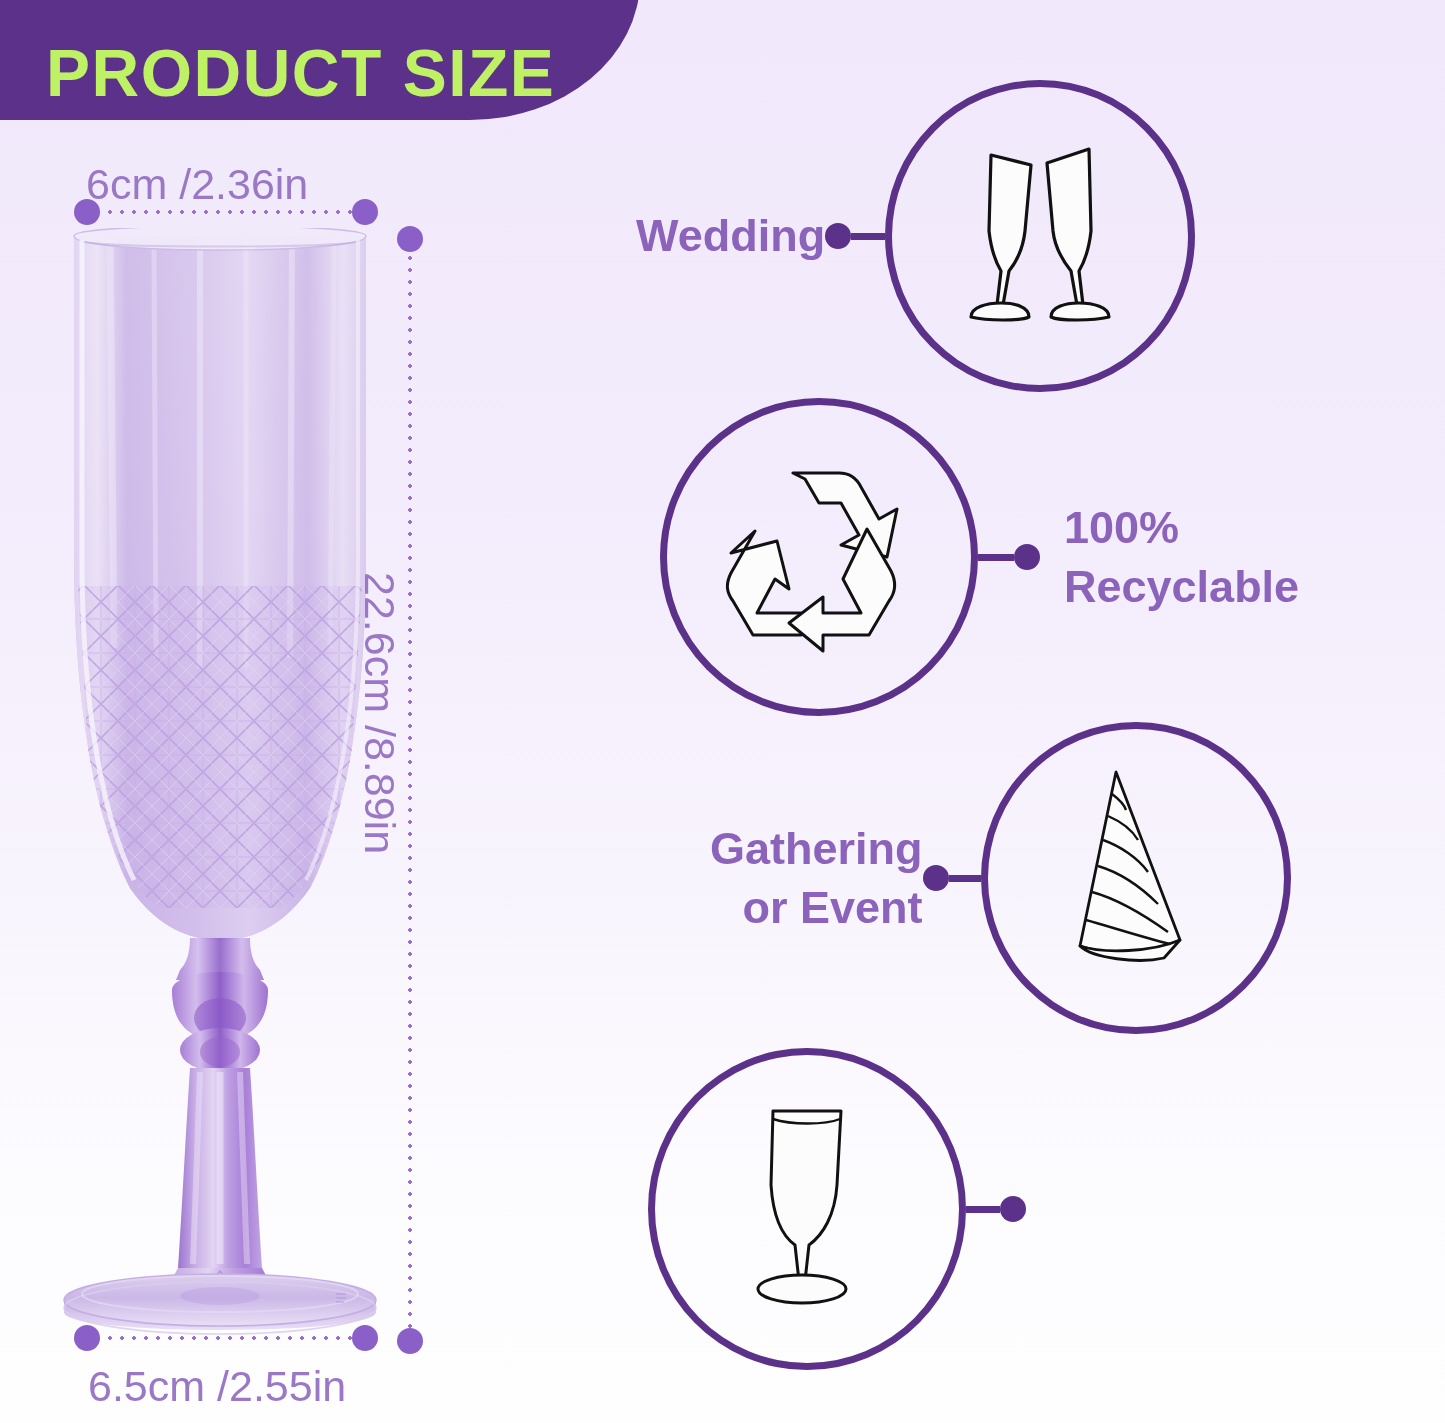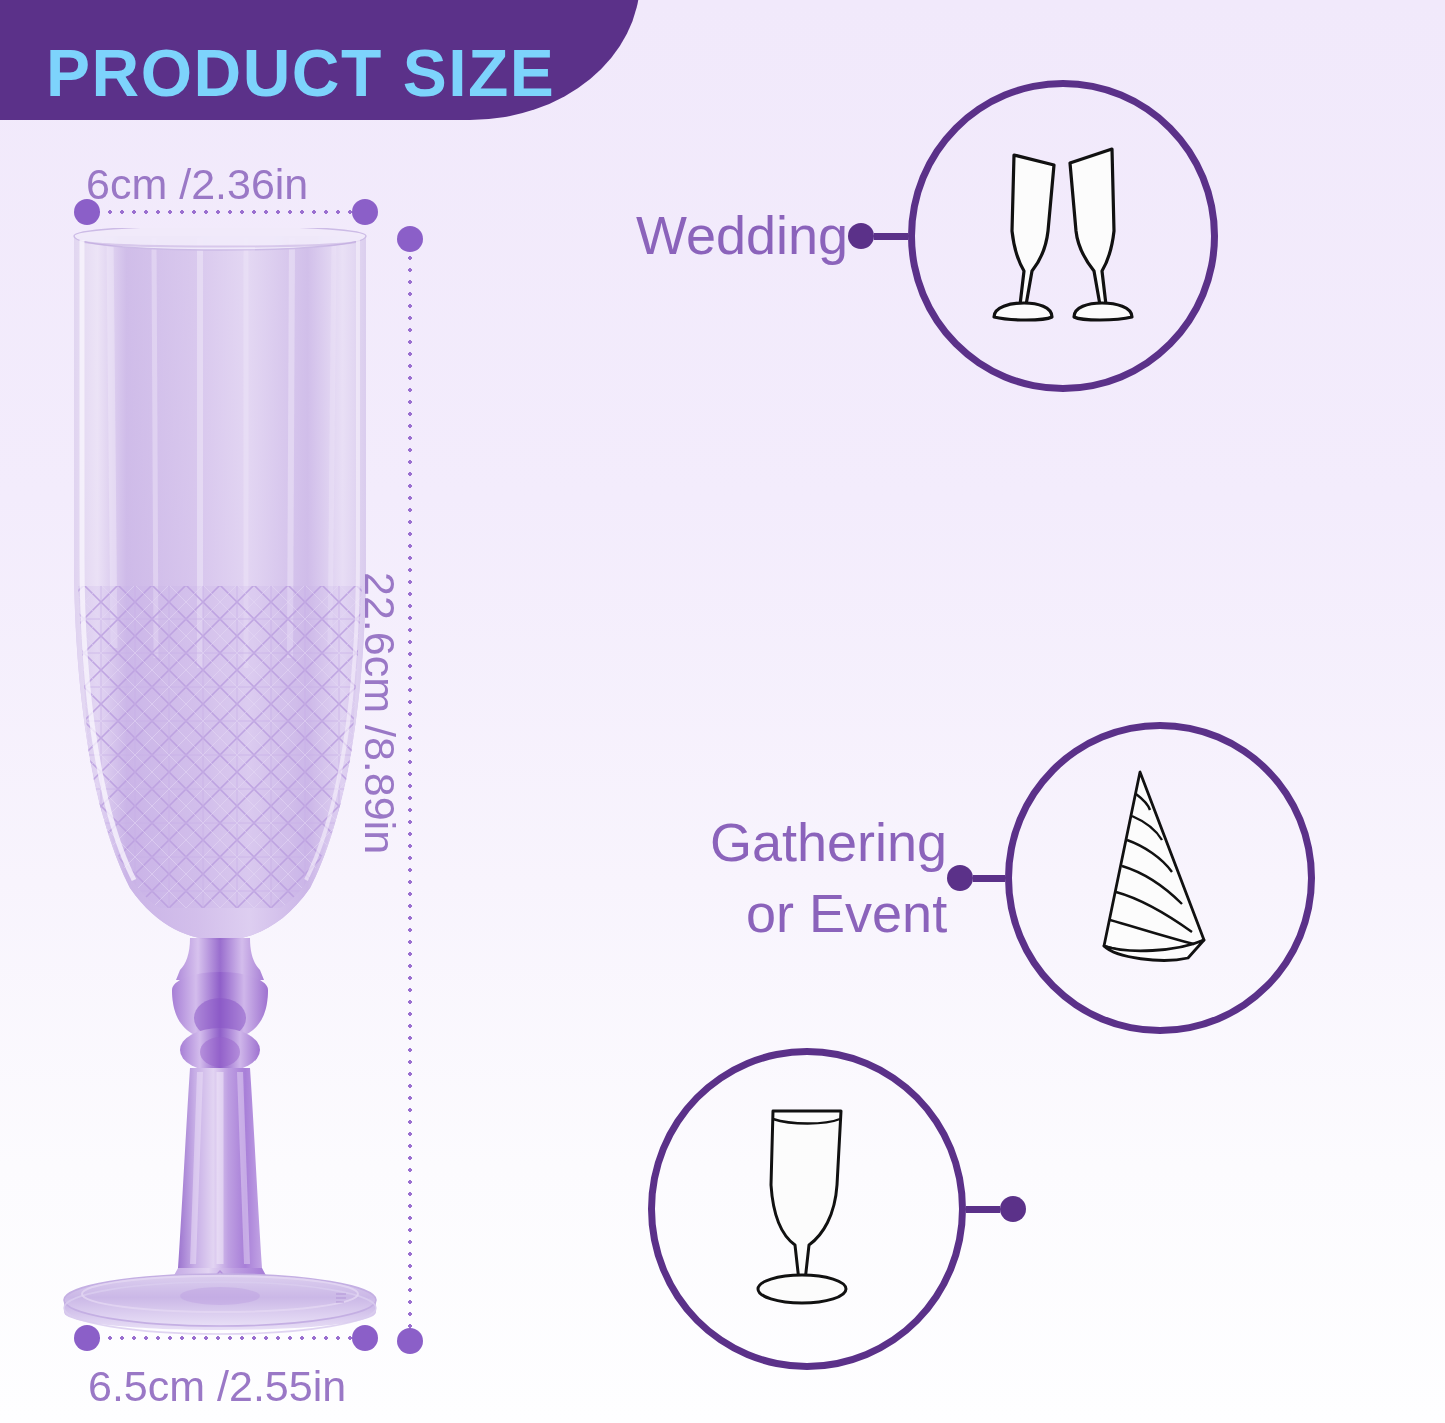--- a/index.html
+++ b/index.html
@@ -29,21 +29,21 @@
     width: 660px;
     height: 140px;
     background: #5B3189;
     border-bottom-right-radius: 170px 140px;
     display: flex;
     align-items: flex-end;
     box-sizing: border-box;
     padding: 0 0 14px 66px;
   }
   .header-title {
-    color: #7dd3fc;
+    color: #bef264;
     font-size: 66px;
     font-weight: bold;
     letter-spacing: 1.5px;
     line-height: 1;
     white-space: nowrap;
   }
 
   
   .dim-label {
     position: absolute;
@@ -113,23 +113,24 @@
   }
 
   
   .feature {
     position: absolute;
     display: flex;
     align-items: center;
   }
   .feature-text {
     color: #8B63BB;
-    font-size: 54px;
+    font-size: 45px;
     line-height: 1.32;
     white-space: nowrap;
+    font-weight: bold;
   }
   .feature-text .line2 { display: block; }
 
   .feature-circle {
     border: 7px solid #5B3189;
     border-radius: 50%;
     background: transparent;
     display: flex;
     align-items: center;
     justify-content: center;
@@ -328,20 +329,42 @@
         </g>
 
         <g stroke="#111111" stroke-width="3.2" fill="#FCFCFC" stroke-linejoin="round">
           <path d="M164 28 L122 42 L128 110 C130 128 138 140 146 150 L152 184 L158 184 L154 150 C160 140 164 128 166 110 Z"></path>
           <path d="M126 196 C126 186 140 182 154 182 C168 182 184 186 184 196 C168 200 134 200 126 196 Z"></path>
         </g>
       </svg>
     </div>
   </div>
 
+  <div class="feature feature-2">
+    <div class="feature-circle c2">
+      <svg width="236" height="236" viewBox="0 0 236 236" xmlns="http://www.w3.org/2000/svg">
+        <g stroke="#111111" stroke-width="3" fill="#FCFCFC" stroke-linejoin="round">
+
+          <path d="M92 34 L138 34 C150 34 156 40 160 48 L178 80 L196 70 L186 118 L140 106 L158 96 L140 64 L118 64 L104 40 Z"></path>
+
+          <path d="M54 92 L30 134 C24 146 26 154 32 162 L52 196 L100 196 L100 174 L56 174 L74 140 L88 150 L76 102 L30 114 Z"></path>
+
+          <path d="M166 90 L190 132 C196 144 194 154 188 162 L168 196 L122 196 L122 212 L88 184 L122 158 L122 174 L160 174 L142 140 Z"></path>
+        </g>
+      </svg>
+    </div>
+    <div class="connector">
+      <span class="connector-line" style="width:36px"></span>
+      <span class="connector-dot"></span>
+    </div>
+    <div class="feature-text txt-left-align" style="margin-left:24px">
+      <span>100%</span>
+      <span class="line2">Recyclable</span>
+    </div>
+  </div>
 
   <div class="feature feature-3">
     <div class="feature-text txt-right-align">
       <span>Gathering</span>
       <span class="line2">or Event</span>
     </div>
     <div class="connector">
       <span class="connector-dot"></span>
       <span class="connector-line" style="width:32px"></span>
     </div>

